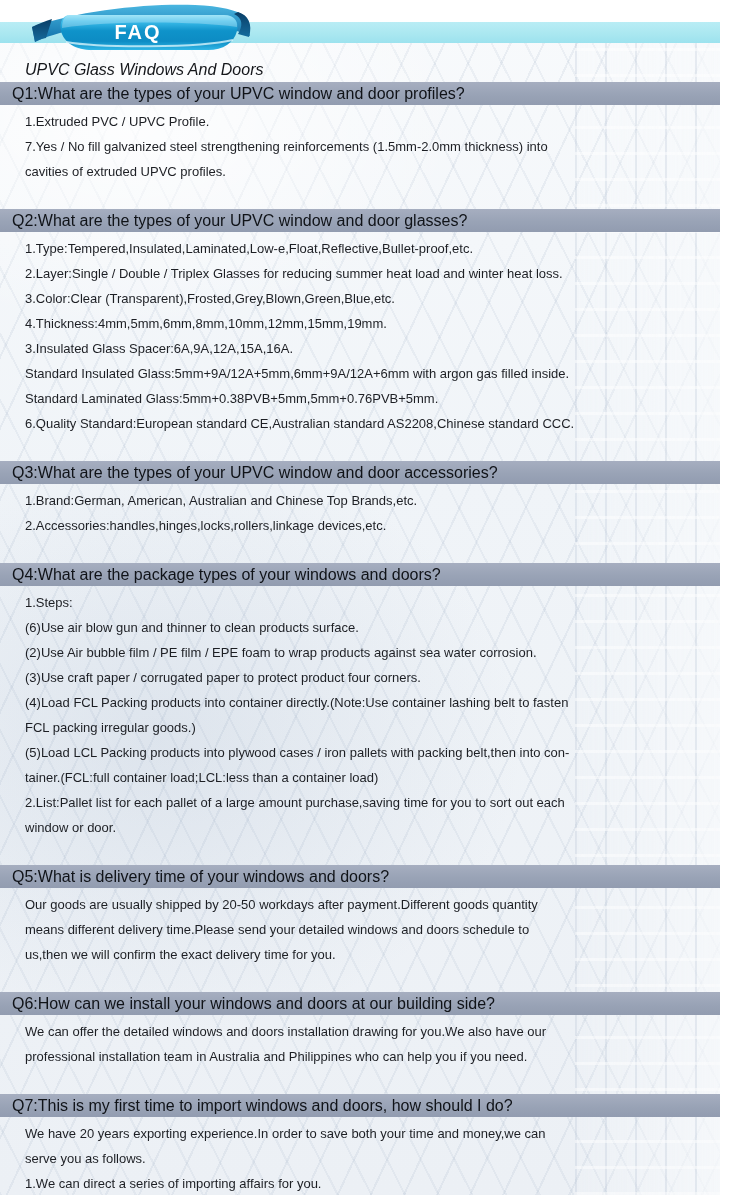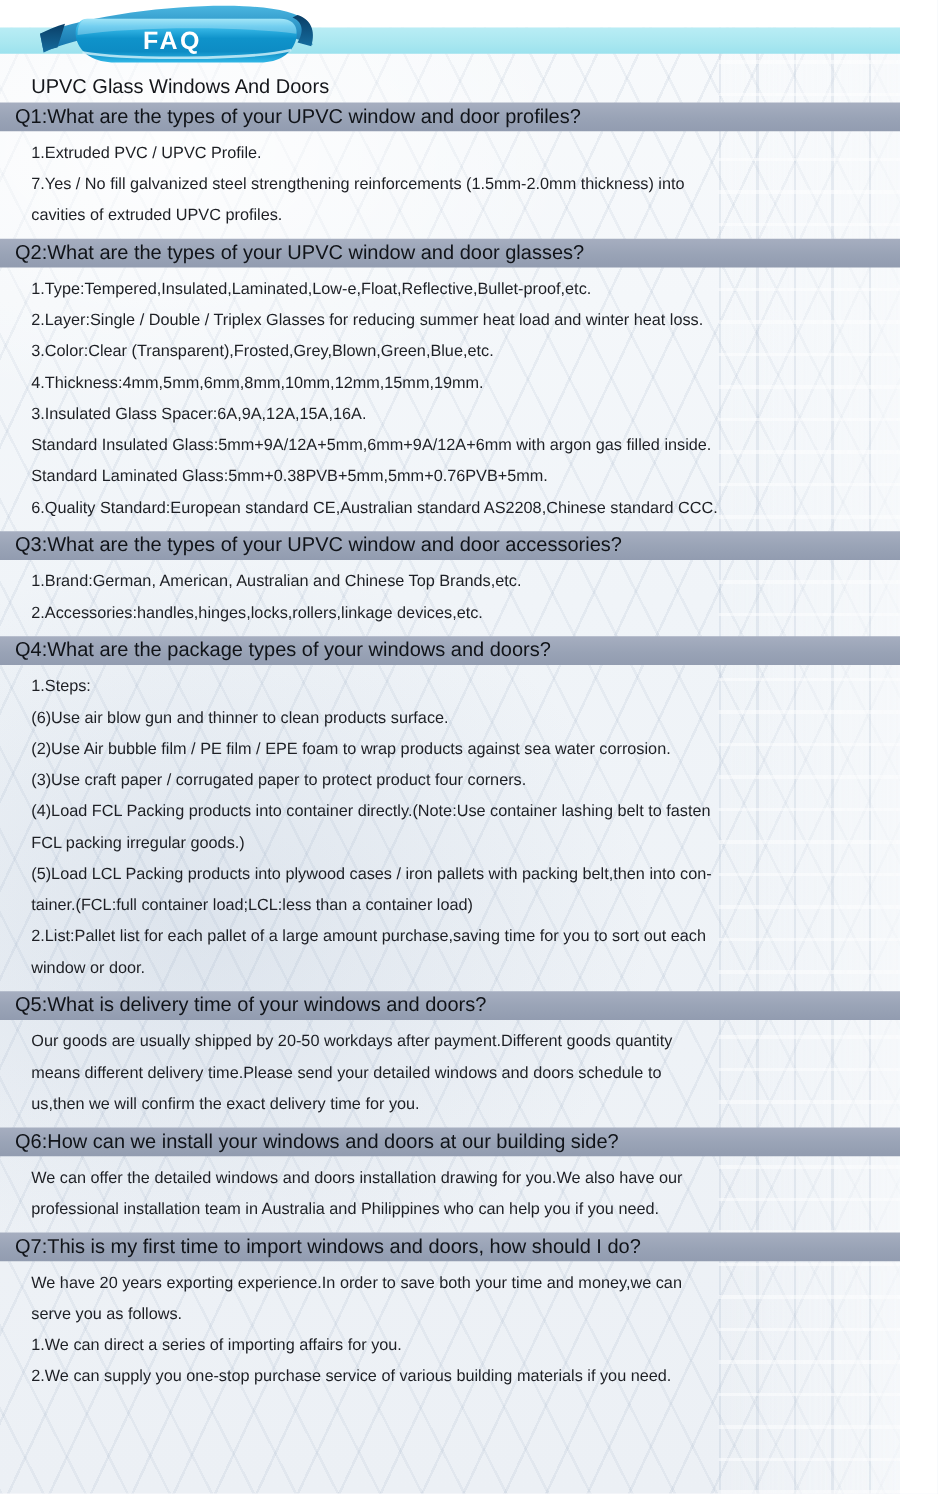--- a/index.html
+++ b/index.html
@@ -32,23 +32,23 @@
     position:absolute;top:22px;left:0;right:0;height:21px;
     background:linear-gradient(180deg,#b9edf5 0%, var(--c-band,#a9e7f0) 60%, #9ce2ee 100%);
   }
   .ribbon{position:absolute;top:2px;left:30px;width:225px;height:52px;}
   .ribbon svg{display:block;}
 
   
   .content{position:absolute;inset:0;padding:0 25px;box-sizing:border-box;}
   .page-title{
     margin:0;padding-top:57px;font-size:16px;font-weight:normal;
-    line-height:25px;color:var(--c-title,#15171b);
+    line-height:25px;color:var(--c-title,#15171b);font-style:italic;
   }
-  .faq-section{margin-top:7px;}
+  .faq-section{margin-top:25px;}
   .faq-section:first-of-type{margin-top:0;}
   .q-bar{
     margin:0 -25px;padding-left:12px;height:23px;line-height:23px;
     background:linear-gradient(180deg,#a6aec0 0%, var(--c-bar,#99a3b6) 55%, #929cb0 100%);
   }
   .q-text{font-size:16px;color:var(--c-bartext,#101318);}
   .answers{padding-top:4px;}
   .answers p{
     margin:0;font-size:13px;line-height:25px;white-space:nowrap;
     color:var(--c-text,#1d1f24);

